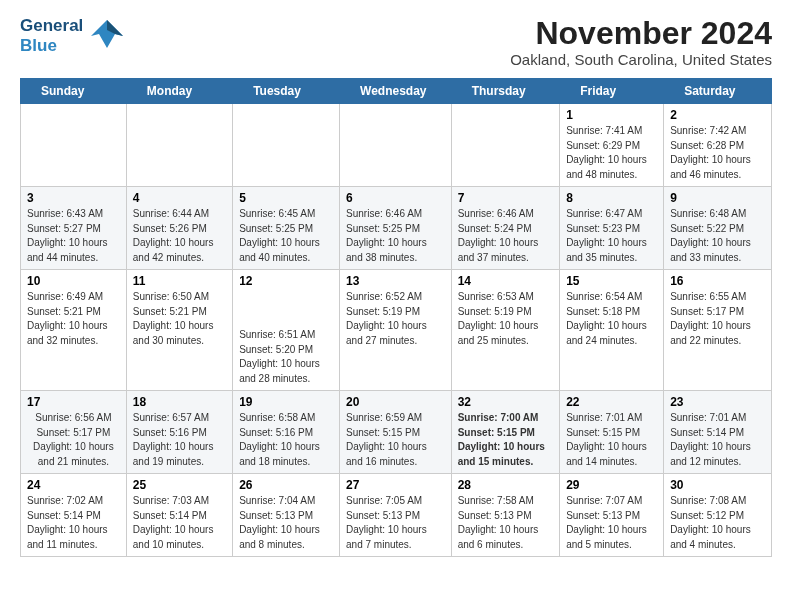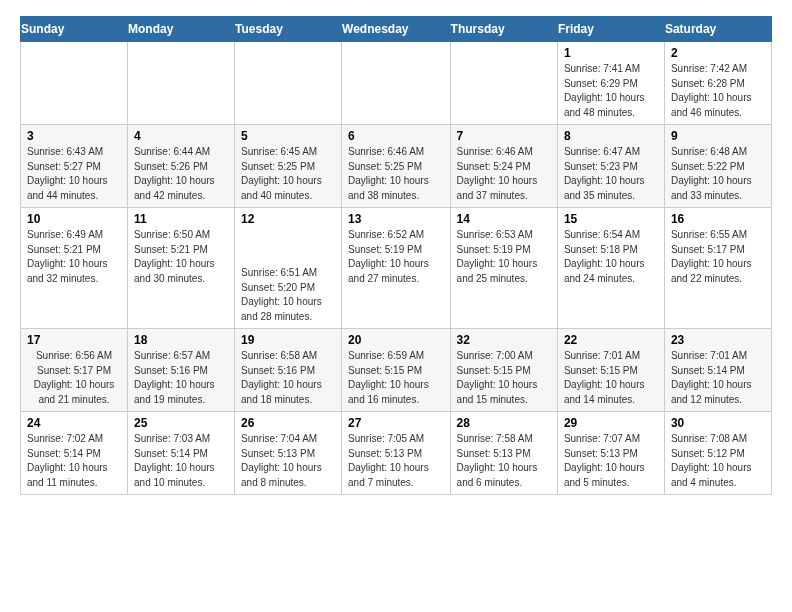--- a/index.html
+++ b/index.html
@@ -48,21 +48,21 @@
     .calendar {
       width: 100%;
       border-collapse: collapse;
       font-size: 10.5px;
     }
     .calendar thead tr th {
       background: #2e6da4;
       color: #fff;
       font-weight: bold;
       text-align: left;
-      padding: 5px 0;
+      padding: 5px 20px;
       border: 1px solid #2e6da4;
       font-size: 12px;
     }
     .calendar tbody tr td {
       vertical-align: top;
       border: 1px solid #ccc;
       padding: 4px 6px;
       width: 113px;
       min-height: 80px;
       background: #fff;
@@ -82,20 +82,40 @@
       line-height: 1.45;
     }
     .empty-cell {
       background: #fff !important;
     }
   </style>
 </head>
 <body>
 
 <div class="page">
+  <div class="header">
+    <div class="logo">
+      <div class="logo-row">
+        <div>
+          <div style="font-size:17px;font-weight:bold;color:#1a4f7a;line-height:1.15;">General</div>
+          <div style="font-size:17px;font-weight:bold;color:#2e86c1;line-height:1.15;">Blue</div>
+        </div>
+        <div style="margin-left:2px;">
+          <svg width="36" height="36" viewBox="0 0 36 36">
+            <polygon points="18,4 34,20 26,18 18,32 10,18 2,20" fill="#2e86c1"></polygon>
+            <polygon points="18,4 34,20 26,18 18,14" fill="#1a5276"></polygon>
+          </svg>
+        </div>
+      </div>
+    </div>
+    <div class="title-block">
+      <h1>November 2024</h1>
+      <h2>Oakland, South Carolina, United States</h2>
+    </div>
+  </div>
 
   <table class="calendar">
     <thead>
       <tr>
         <th>Sunday</th>
         <th>Monday</th>
         <th>Tuesday</th>
         <th>Wednesday</th>
         <th>Thursday</th>
         <th>Friday</th>
@@ -250,21 +270,21 @@
           </td>
           <td>
             <span class="day-num">20</span>
             <div class="day-info" style="white-space: pre-line;">Sunrise: 6:59 AM
 Sunset: 5:15 PM
 Daylight: 10 hours
 and 16 minutes.</div>
           </td>
           <td>
             <span class="day-num">32</span>
-            <div class="day-info" style="white-space: pre-line;">Sunrise: 7:00 AM
+            <div class="day-info" style="white-space: pre-line; font-weight: bold;">Sunrise: 7:00 AM
 Sunset: 5:15 PM
 Daylight: 10 hours
 and 15 minutes.</div>
           </td>
           <td>
             <span class="day-num">22</span>
             <div class="day-info" style="white-space: pre-line;">Sunrise: 7:01 AM
 Sunset: 5:15 PM
 Daylight: 10 hours
 and 14 minutes.</div>

